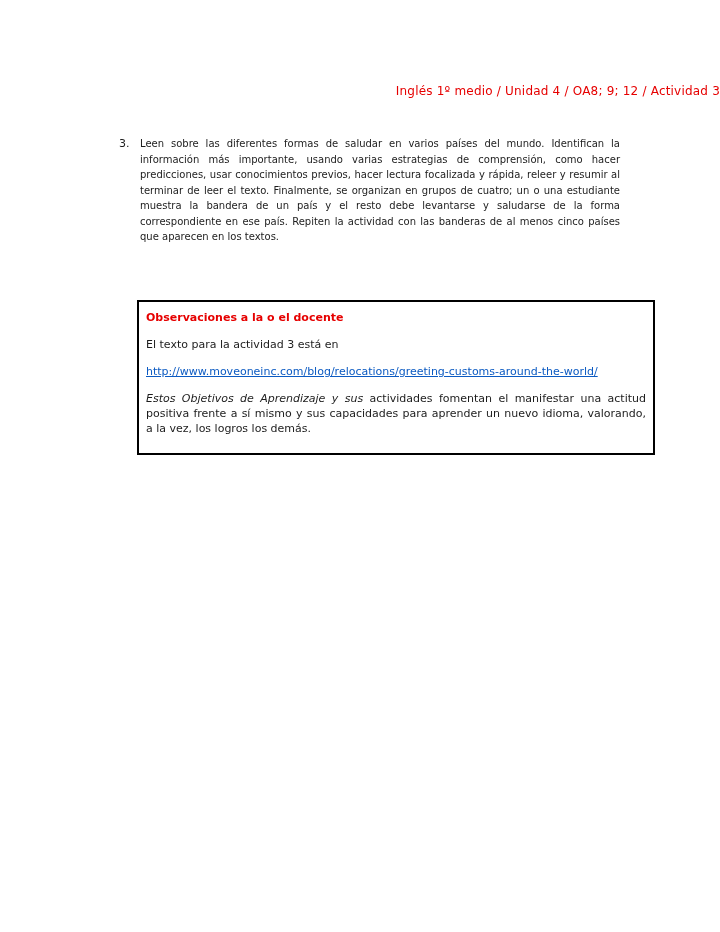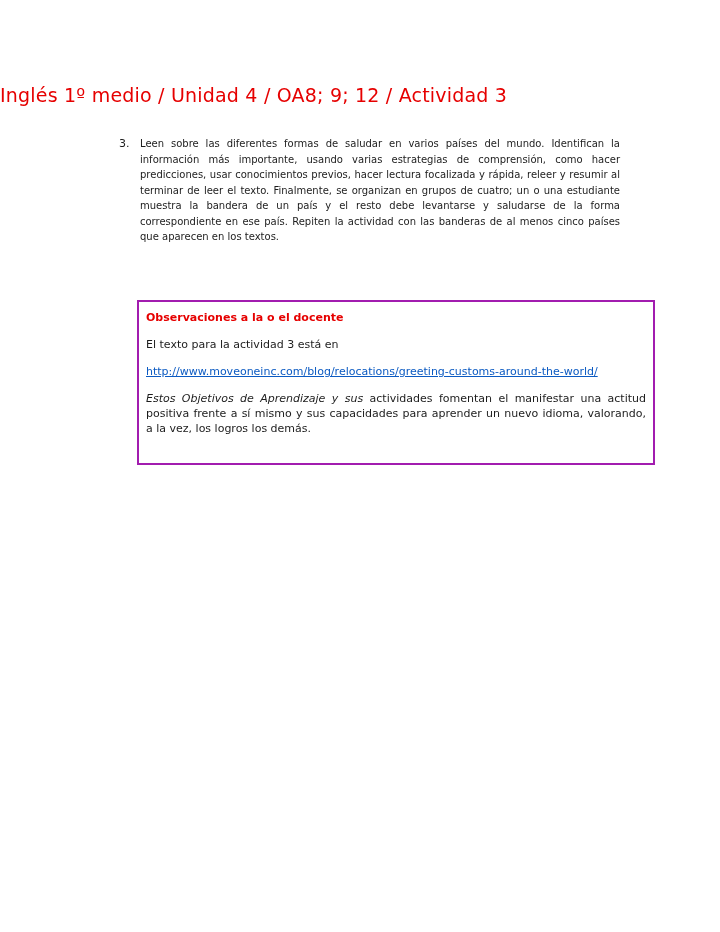--- a/index.html
+++ b/index.html
@@ -13,22 +13,22 @@
     position: relative;
     font-family: "DejaVu Sans", "Liberation Sans", sans-serif;
     color: #1c1c1c;
     overflow: hidden;
   }
   .doc-title {
     position: absolute;
     top: 84px;
     left: 0;
     width: 720px;
-    text-align: left;
-    font-size: 19px;
+    text-align: right;
+    font-size: 12px;
     color: #e60000;
     letter-spacing: 0.2px;
   }
   .activity {
     position: absolute;
     top: 136px;
     left: 119px;
     width: 501px;
     display: flex;
   }
@@ -43,22 +43,22 @@
     font-size: 10px;
     line-height: 15.5px;
     text-align: justify;
   }
   .notes-box {
     position: absolute;
     top: 300px;
     left: 137px;
     width: 518px;
     box-sizing: border-box;
-    border: 2px solid #a21caf;
-    padding: 8px 7px 27px 7px;
+    border: 2px solid #000000;
+    padding: 8px 7px 17px 7px;
     font-size: 11px;
     line-height: 15px;
   }
   .notes-heading {
     color: #e60000;
     font-weight: bold;
     margin: 0 0 11px 0;
   }
   .notes-p {
     margin: 12px 0 9px 0;

